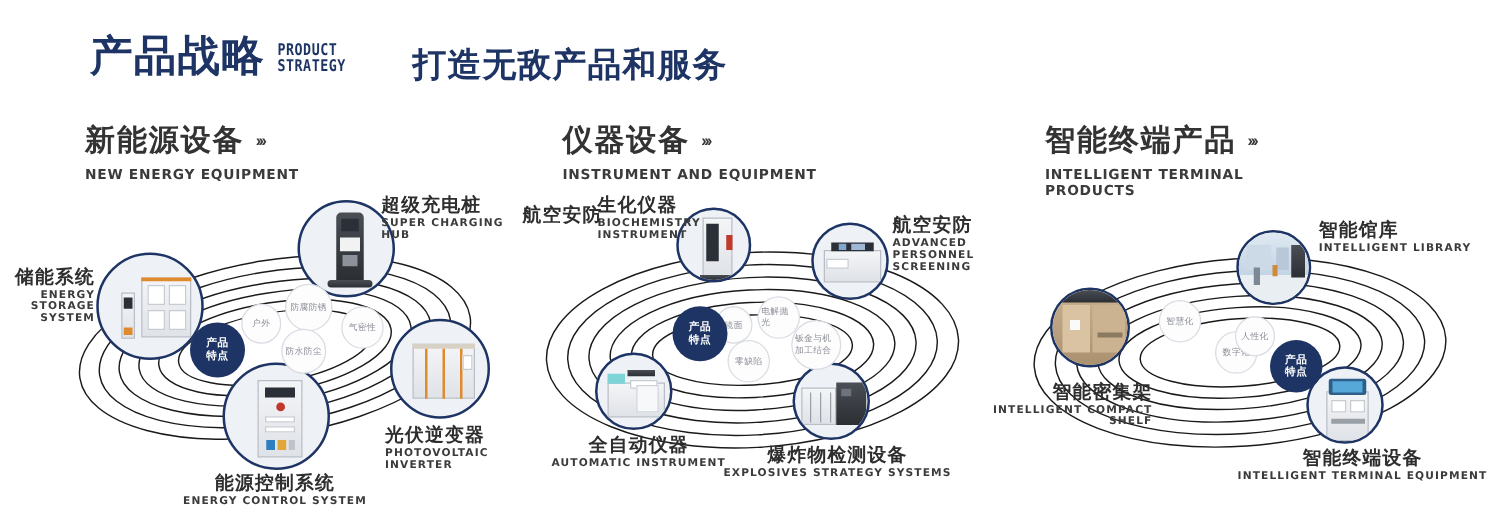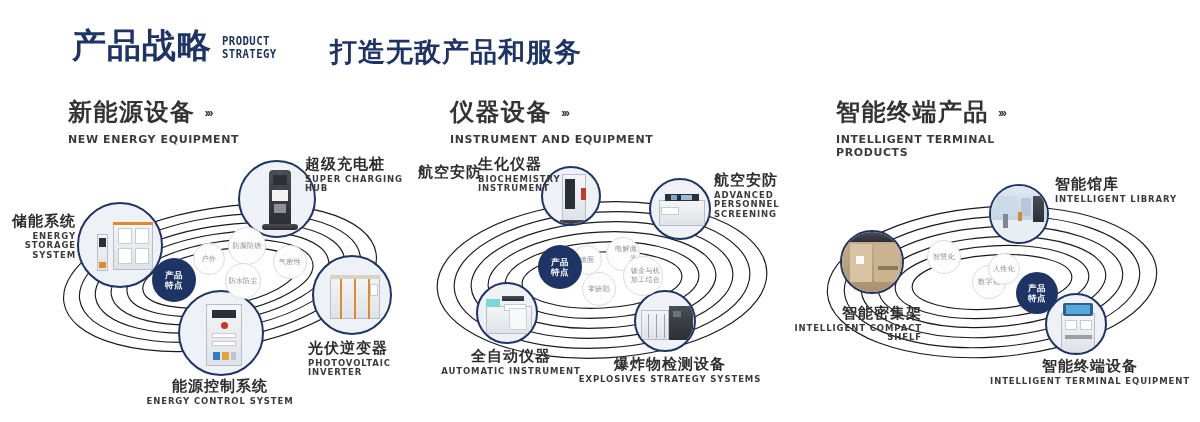--- a/index.html
+++ b/index.html
@@ -62,21 +62,21 @@
     margin-top:2px; font-size:8.5px; font-weight:bold; color:#3b3b3b; letter-spacing:0.9px;
     font-family:"DejaVu Sans","Liberation Sans",sans-serif;
   }
   .nlabel.r { text-align:right; }
   .nlabel.c { text-align:center; }
 
   
   .feat {
     position:absolute; border-radius:50%;
     border:1px solid #d9dce2; background:#fdfdfe;
-    display:flex; align-items:center; justify-content:center; text-align:right;
+    display:flex; align-items:center; justify-content:center; text-align:left;
     font-size:7px; color:#8c8f97; line-height:1.25; letter-spacing:0.3px;
     font-family:"DejaVu Sans","Liberation Sans",sans-serif; padding:2px;
   }
   .core {
     position:absolute; border-radius:50%; background:#1d3464; color:#fff;
     display:flex; align-items:center; justify-content:center; 
     font-size:8.5px; font-weight:bold; line-height:1.2; letter-spacing:0.5px;
     font-family:"DejaVu Sans","Liberation Sans",sans-serif;
   }
 
@@ -287,21 +287,21 @@
         <div class="dev" style="left:37px; top:19px; width:8px; height:6px; background:#6e737b;"></div>
       </div>
     </div>
     <div class="nlabel c" style="left:166px; top:206px; width:200px;">
       <div class="cn">爆炸物检测设备</div>
       <div class="en">EXPLOSIVES STRATEGY SYSTEMS</div>
     </div>
 
     <div class="feat" style="left:168px; top:95px; width:30px; height:30px;">镜面</div>
     <div class="feat" style="left:202px; top:87px; width:34px; height:34px;">电解抛光</div>
-    <div class="feat" style="left:219px; top:106px; width:40px; height:40px;">钣金与机加工结合</div>
+    <div class="feat" style="left:229px; top:106px; width:40px; height:40px;">钣金与机加工结合</div>
     <div class="feat" style="left:178px; top:122px; width:34px; height:34px;">零缺陷</div>
 
     <div class="core" style="left:134px; top:95px; width:44px; height:44px;">
       <div>
         <span>产品</span><br>
         <span>特点</span>
       </div>
     </div>
   </div>
 

